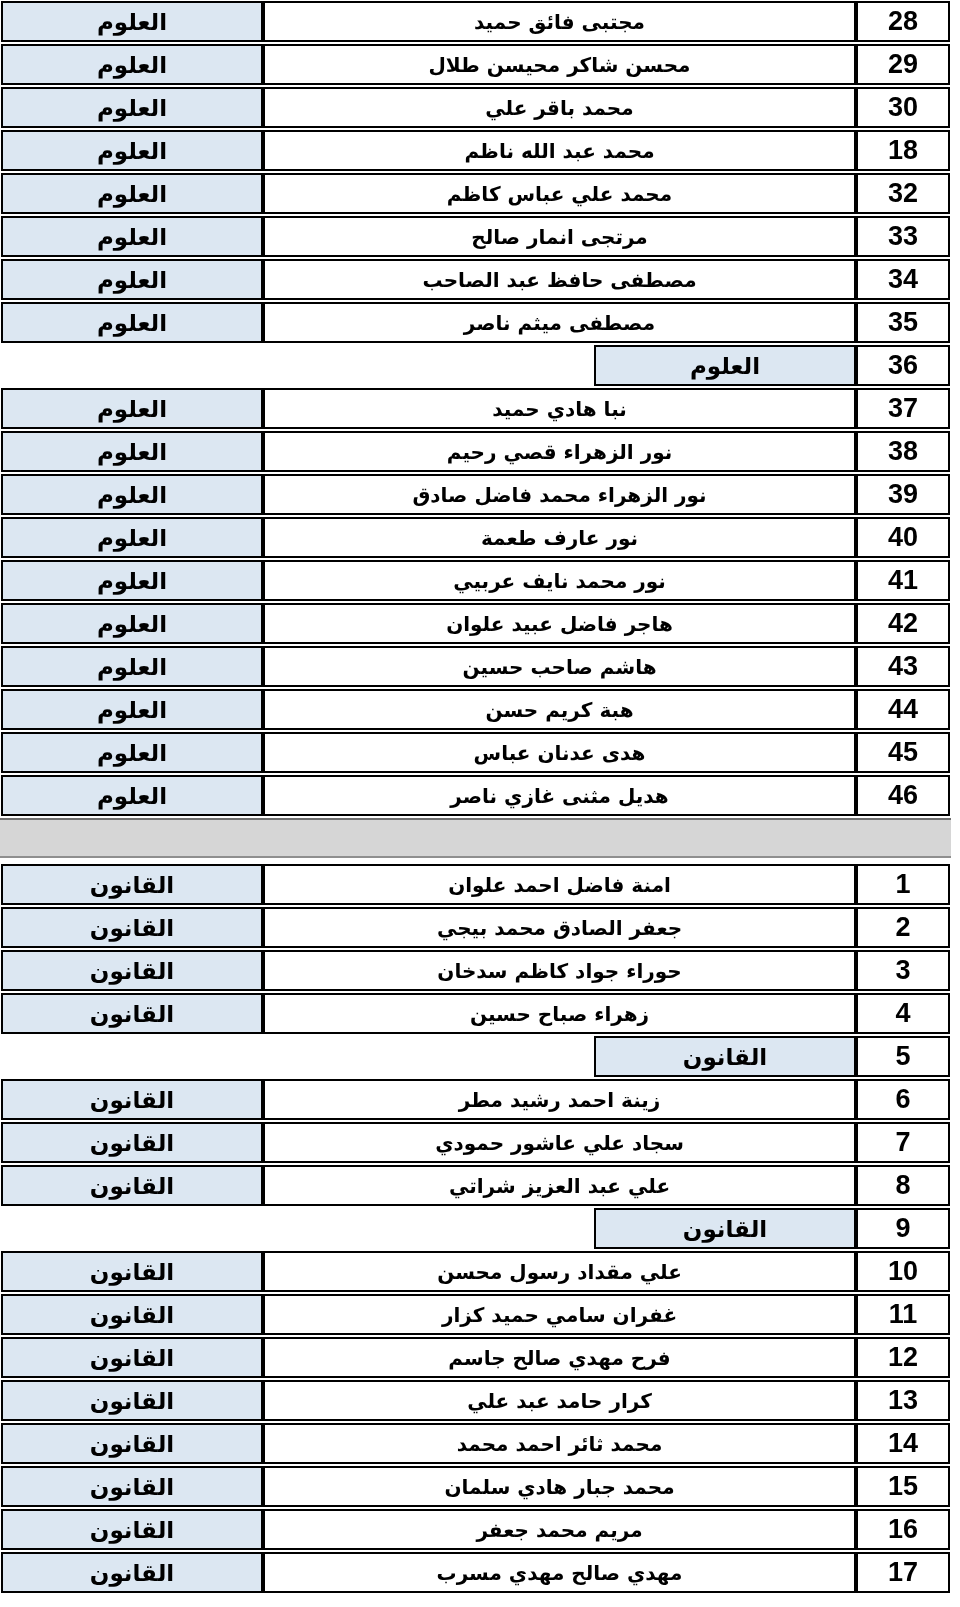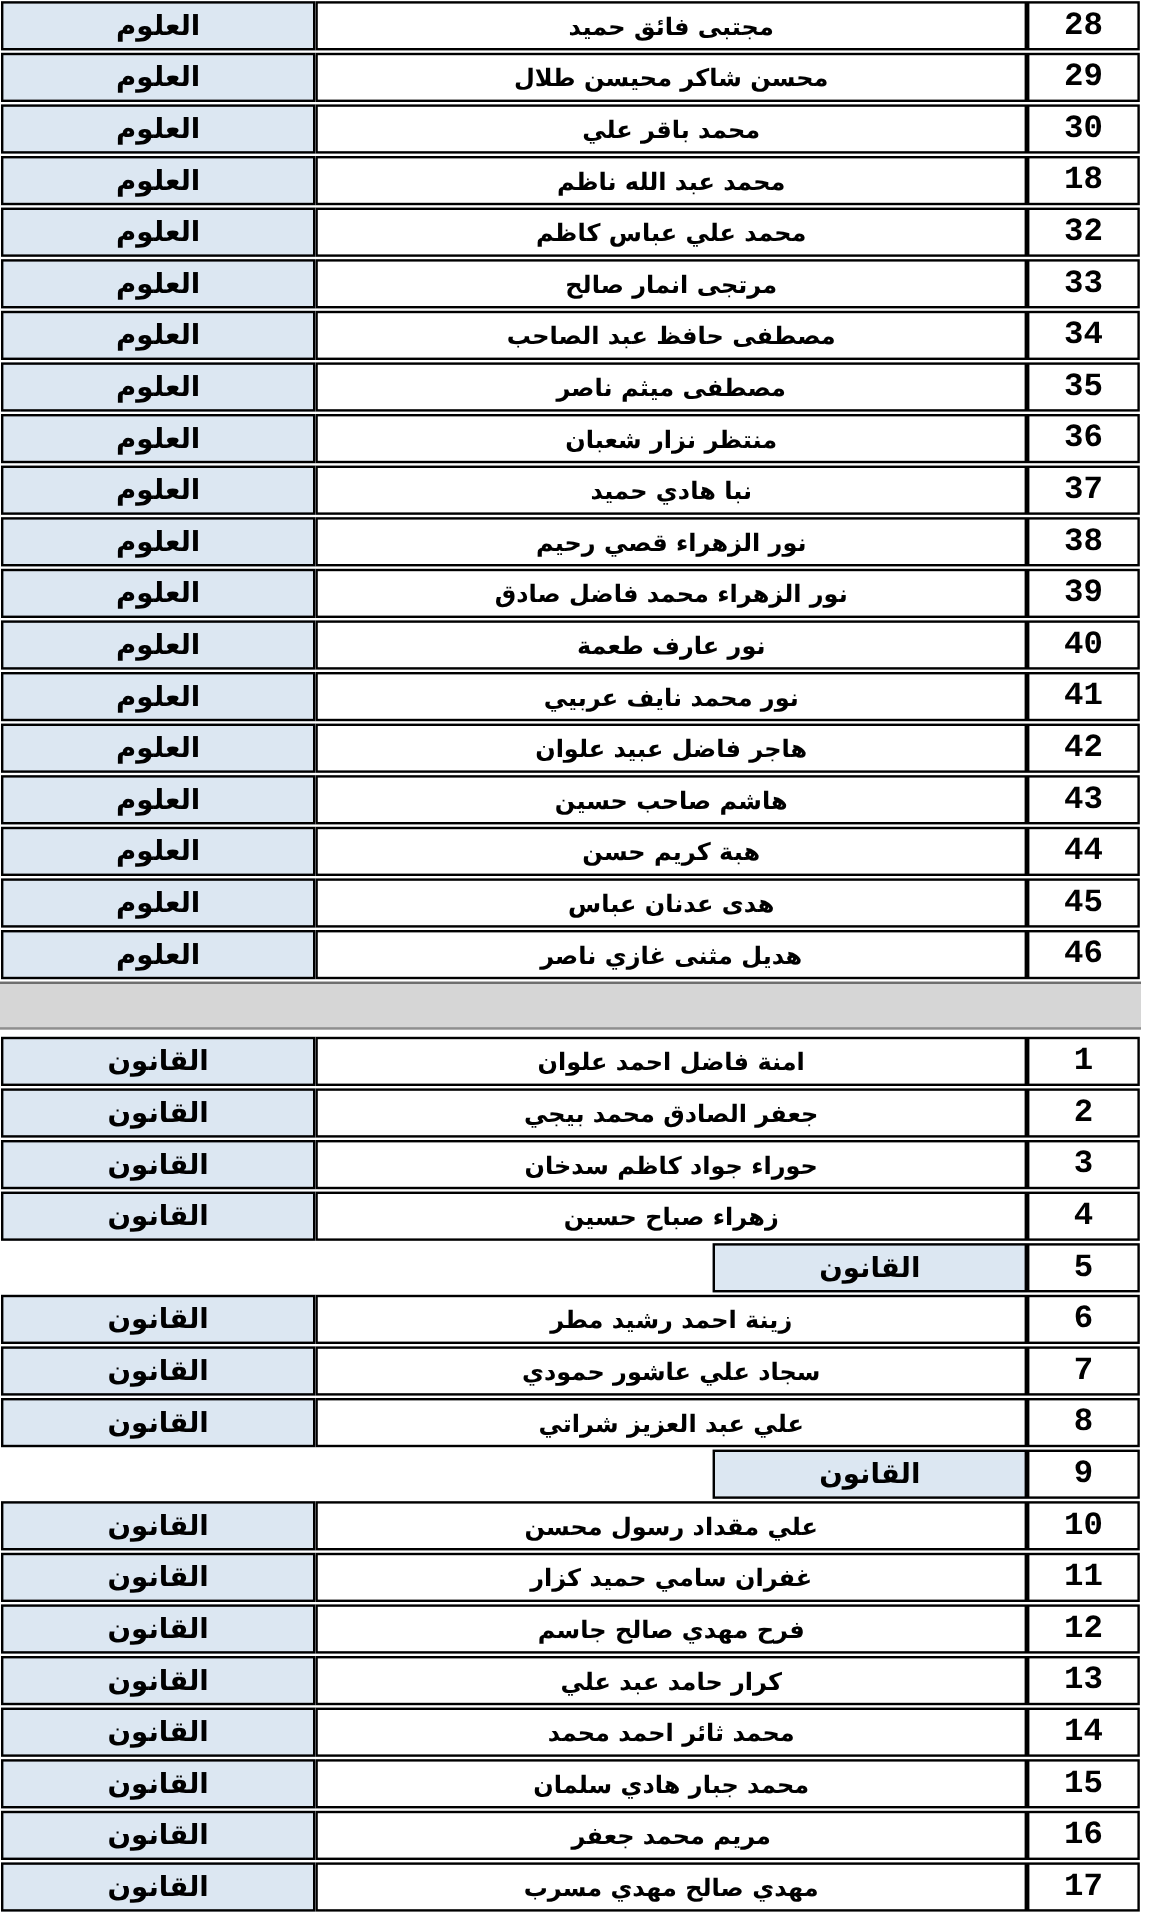--- a/index.html
+++ b/index.html
@@ -38,21 +38,21 @@
     align-items: center;
     justify-content: center;
     color: var(--text-color, #000000);
     font-weight: bold;
     overflow: hidden;
     white-space: nowrap;
     background: #ffffff;
   }
   .cell.num {
     width: 94px;
-    font-family: Liberation Mono, monospace;
+    font-family: Liberation Sans, sans-serif;
     font-size: 27px;
     direction: ltr;
     text-align: right;
   }
   .cell.name {
     width: 593px;
     font-size: 20px;
   }
   .cell.cat {
     width: 262px;
@@ -110,21 +110,20 @@
           <div class="cell name">مصطفى حافظ عبد الصاحب</div>
           <div class="cell cat">العلوم</div>
         </div>
         <div class="row">
           <div class="cell num">35</div>
           <div class="cell name">مصطفى ميثم ناصر</div>
           <div class="cell cat">العلوم</div>
         </div>
         <div class="row">
           <div class="cell num">36</div>
-          <div class="cell name">منتظر نزار شعبان</div>
           <div class="cell cat">العلوم</div>
         </div>
         <div class="row">
           <div class="cell num">37</div>
           <div class="cell name">نبا هادي حميد</div>
           <div class="cell cat">العلوم</div>
         </div>
         <div class="row">
           <div class="cell num">38</div>
           <div class="cell name">نور الزهراء قصي رحيم</div>

